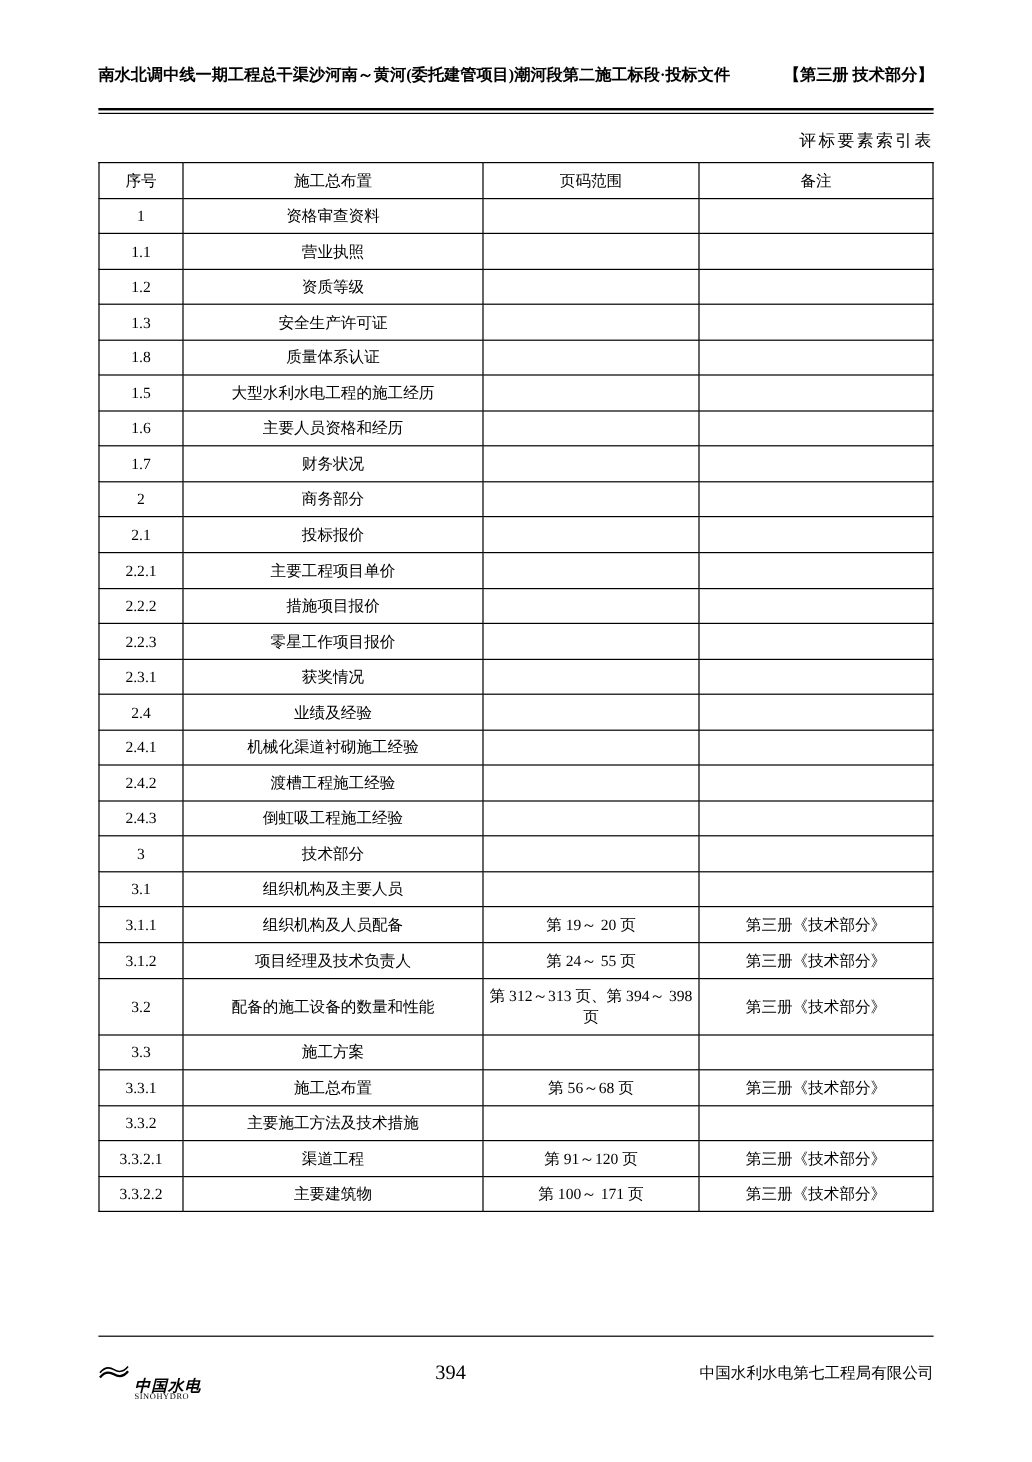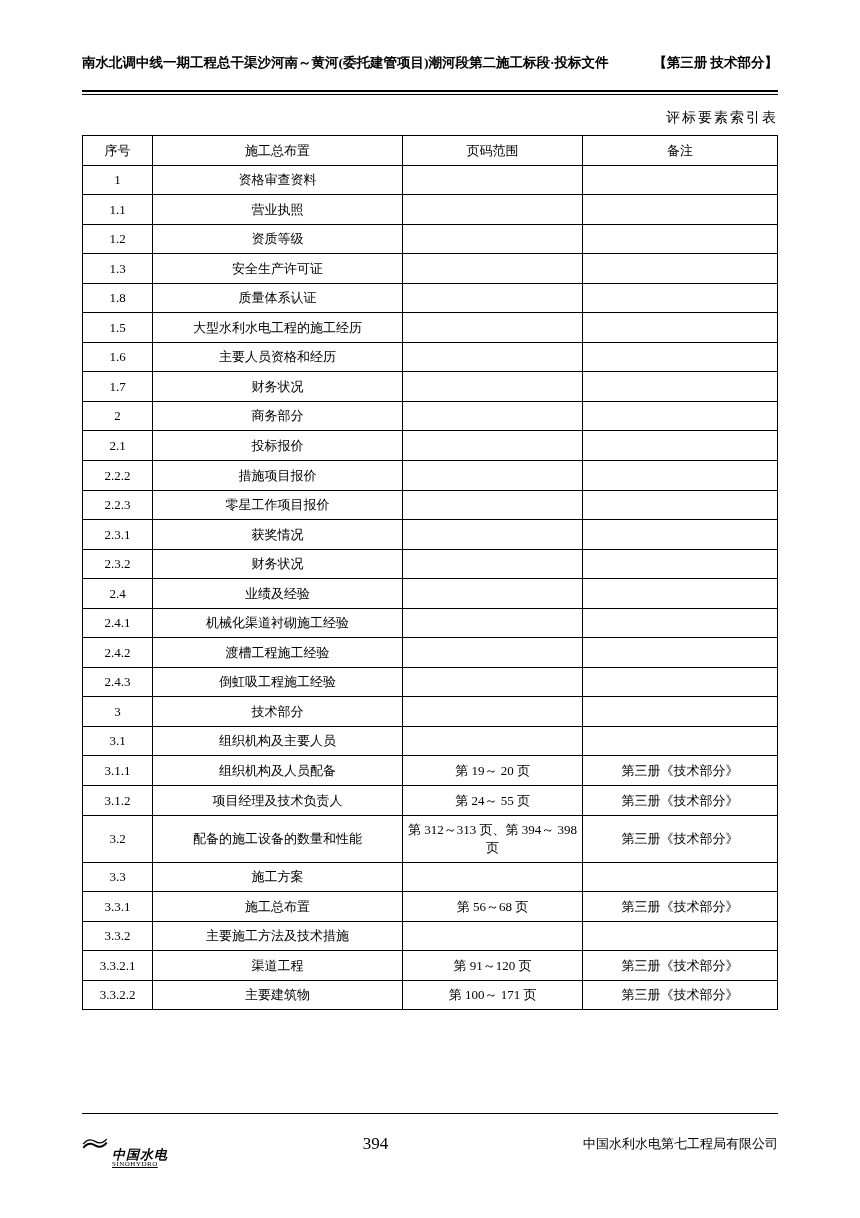--- a/index.html
+++ b/index.html
@@ -80,21 +80,20 @@
     font-weight: bold;
     font-style: italic;
     letter-spacing: 1px;
     line-height: 1;
     margin-top: 28px;
   }
   .logo-text-en {
     font-size: 7px;
     letter-spacing: 0.5px;
     line-height: 1;
-    text-decoration: underline;
   }
   .page-num { font-size: 17px; }
 </style>
 </head>
 <body>
 
 <div class="header-line">
   <span>南水北调中线一期工程总干渠沙河南～黄河(委托建管项目)潮河段第二施工标段·投标文件</span>
   <span>【第三册 技术部分】</span>
 </div>
@@ -172,40 +171,40 @@
         <td></td>
         <td></td>
       </tr>
       <tr>
         <td>2.1</td>
         <td>投标报价</td>
         <td></td>
         <td></td>
       </tr>
       <tr>
+        <td>2.2.1</td>
+        <td>主要工程项目单价</td>
+        <td></td>
+        <td></td>
+      </tr>
+      <tr>
         <td>2.2.2</td>
         <td>措施项目报价</td>
         <td></td>
         <td></td>
       </tr>
       <tr>
         <td>2.2.3</td>
         <td>零星工作项目报价</td>
         <td></td>
         <td></td>
       </tr>
       <tr>
         <td>2.3.1</td>
         <td>获奖情况</td>
-        <td></td>
-        <td></td>
-      </tr>
-      <tr>
-        <td>2.3.2</td>
-        <td>财务状况</td>
         <td></td>
         <td></td>
       </tr>
       <tr>
         <td>2.4</td>
         <td>业绩及经验</td>
         <td></td>
         <td></td>
       </tr>
       <tr>

